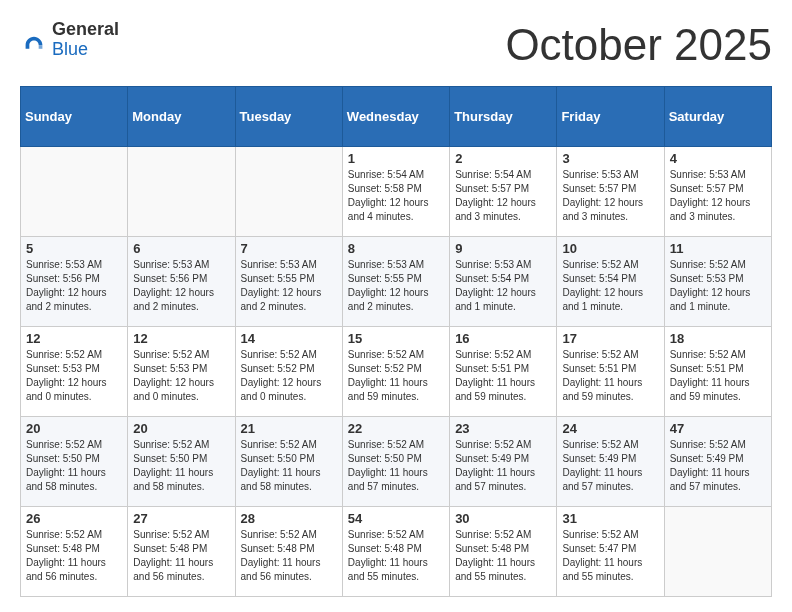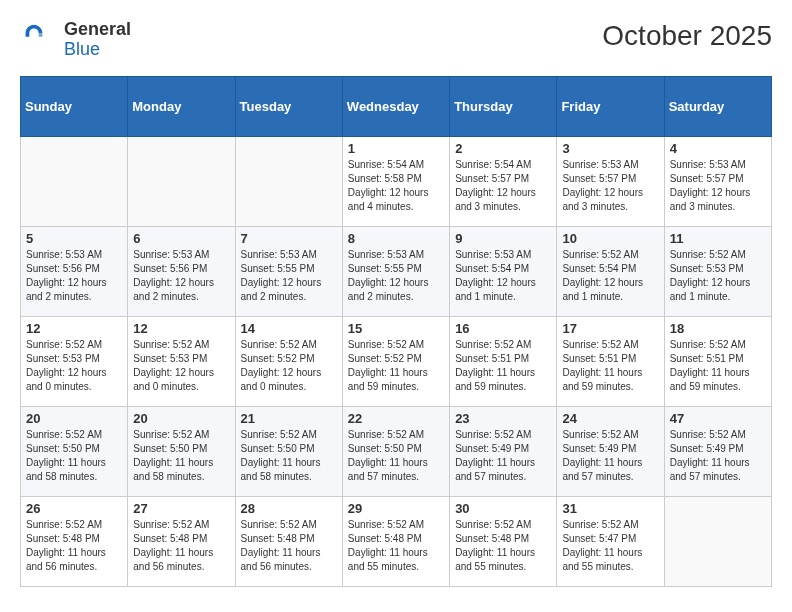--- a/index.html
+++ b/index.html
@@ -11,22 +11,22 @@
       padding: 20px;
     }
     .header {
       display: flex;
       justify-content: space-between;
       align-items: flex-start;
       margin-bottom: 16px;
     }
     .logo {
       display: flex;
-      align-items: flex-start;
-      gap: 16px;
+      align-items: flex-end;
+      gap: 4px;
     }
     .logo-text {
       display: flex;
       flex-direction: column;
       line-height: 1.1;
     }
     .logo-general {
       font-size: 18px;
       font-weight: bold;
       color: #333;
@@ -37,21 +37,21 @@
       color: #1a6bbf;
     }
     .logo-icon {
       width: 28px;
       height: 28px;
     }
     .title-block {
       text-align: right;
     }
     .month-title {
-      font-size: 28px;
+      font-size: 44px;
       color: #333;
       font-weight: normal;
     }
     .location-title {
       font-size: 16px;
       color: #555;
     }
     table {
       width: 100%;
       border-collapse: collapse;
@@ -329,21 +329,21 @@
 and 56 minutes.</div>
         </td>
         <td>
           <span class="day-number">28</span>
           <div class="cell-text" style="white-space: pre-line;">Sunrise: 5:52 AM
 Sunset: 5:48 PM
 Daylight: 11 hours
 and 56 minutes.</div>
         </td>
         <td>
-          <span class="day-number">29</span>
+          <span class="day-number">54</span>
           <div class="cell-text" style="white-space: pre-line;">Sunrise: 5:52 AM
 Sunset: 5:48 PM
 Daylight: 11 hours
 and 55 minutes.</div>
         </td>
         <td>
           <span class="day-number">30</span>
           <div class="cell-text" style="white-space: pre-line;">Sunrise: 5:52 AM
 Sunset: 5:48 PM
 Daylight: 11 hours

